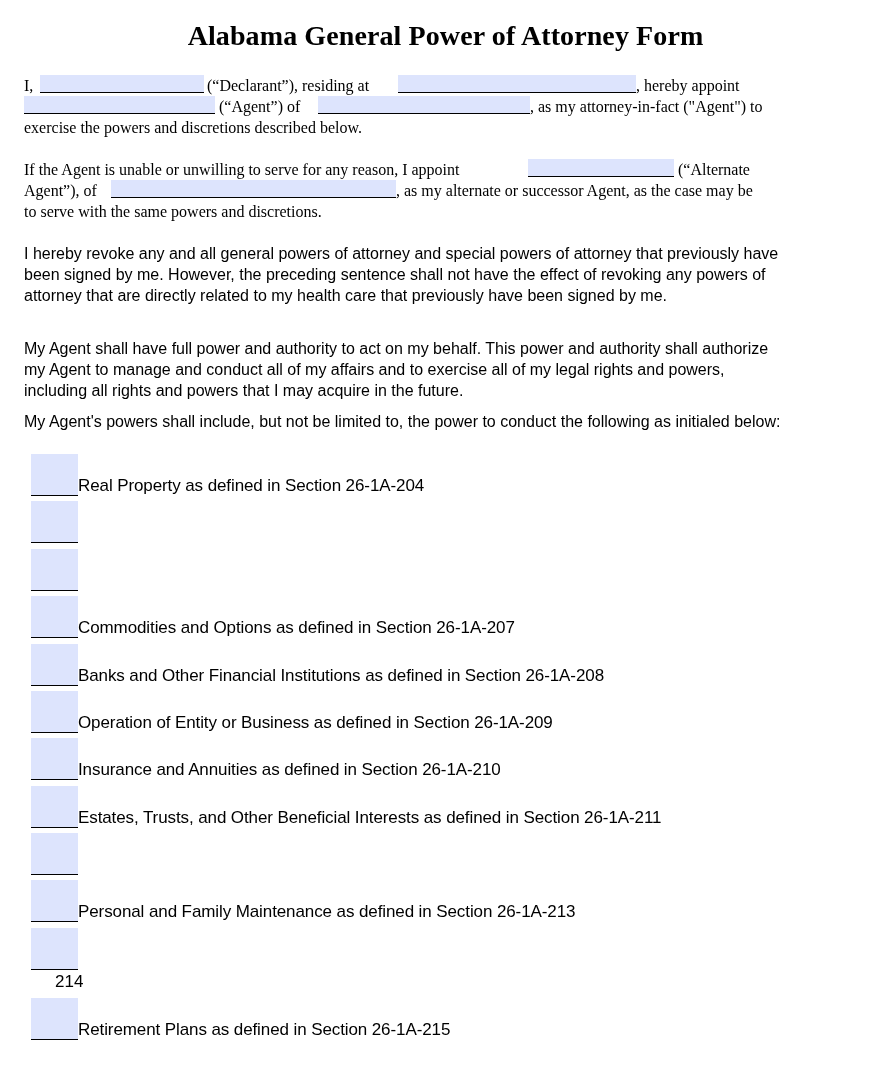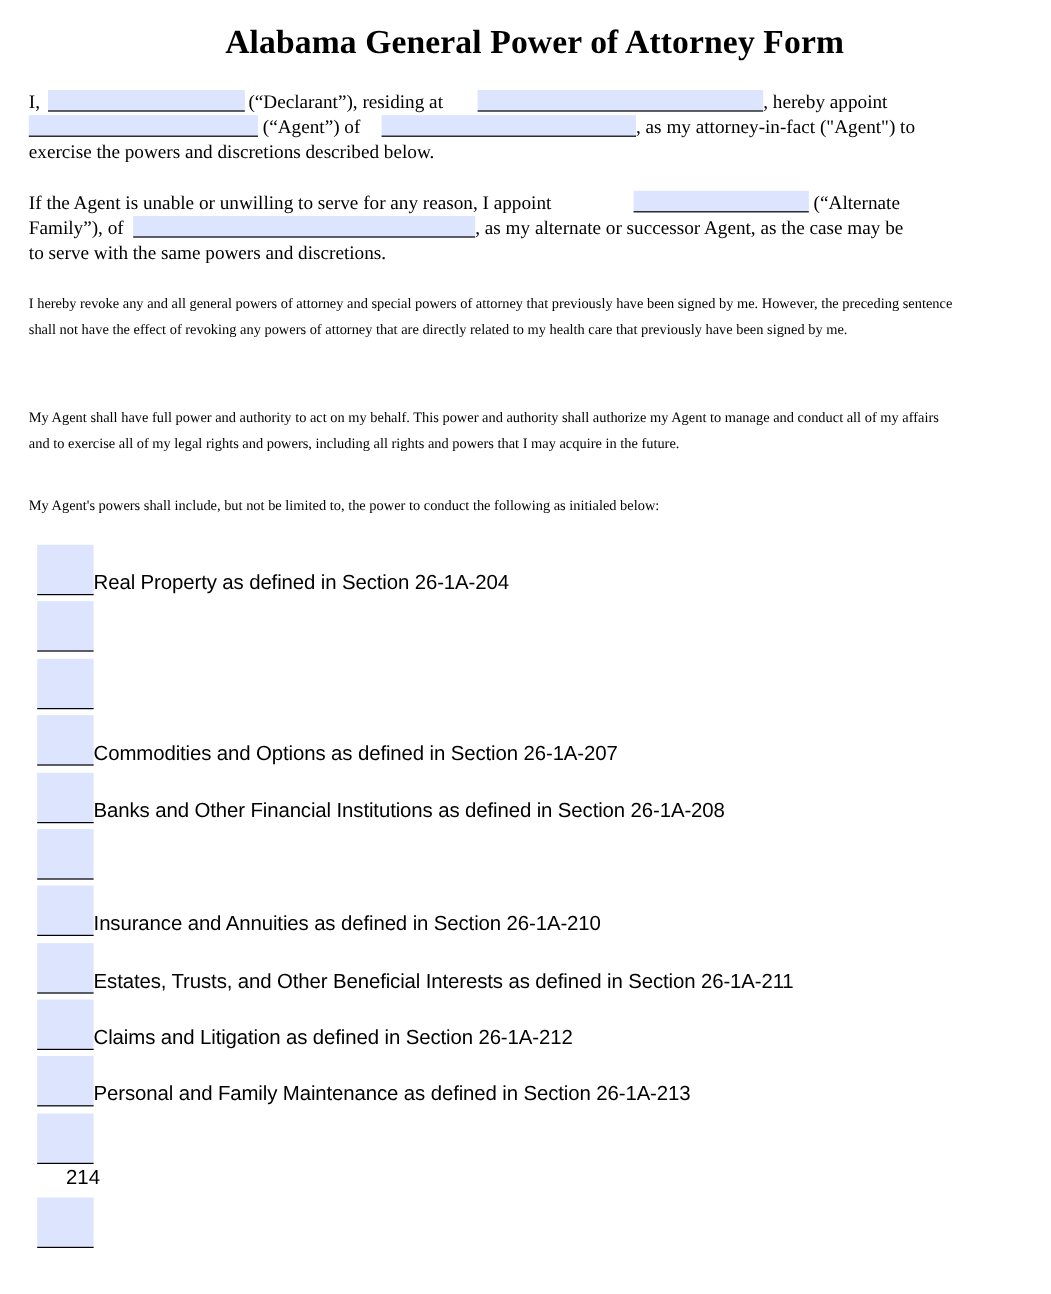--- a/index.html
+++ b/index.html
@@ -24,22 +24,22 @@
       font-weight: bold;
       font-size: 28px;
       line-height: 36px;
       letter-spacing: 0.1px;
       padding-left: 30px;
     }
     .para {
       position: absolute;
       left: 24px;
       width: 800px;
-      font-family: Liberation Serif, serif;
-      font-size: 12px;
+      font-family: Liberation Sans, sans-serif;
+      font-size: 16px;
       line-height: 21px;
     }
     .txt {
       position: absolute;
       white-space: nowrap;
       font-family: "Liberation Serif", "DejaVu Serif", serif;
       font-size: 16px;
       line-height: 21px;
     }
     .field {
@@ -117,21 +117,21 @@
     <span class="txt" style="left:530px; top:96px;">, as my attorney-in-fact ("Agent") to</span>
 
     <span class="txt" style="left:24px; top:117px;">exercise the powers and discretions described below.</span>
   </div>
 
   <div>
     <span class="txt" style="left:24px; top:159px;">If the Agent is unable or unwilling to serve for any reason, I appoint</span>
     <input class="field" style="left: 528px; top: 159px; width: 146px;" type="text" value="">
     <span class="txt" style="left:678px; top:159px;">(“Alternate</span>
 
-    <span class="txt" style="left:24px; top:180px;">Family”), of</span>
+    <span class="txt" style="left:24px; top:180px;">Agent”), of</span>
     <input class="field" style="left: 111px; top: 180px; width: 285px;" type="text" value="">
     <span class="txt" style="left:396px; top:180px;">, as my alternate or successor Agent, as the case may be</span>
 
     <span class="txt" style="left:24px; top:201px;">to serve with the same powers and discretions.</span>
   </div>
 
   <div class="para" style="top:243px; width:790px;">I hereby revoke any and all general powers of attorney and special powers of attorney that previously have been signed by me.  However, the preceding sentence shall not have the effect of revoking any powers of attorney that are directly related to my health care that previously have been signed by me.</div>
 
   <div class="para" style="top:338px; width:760px;">My Agent shall have full power and authority to act on my behalf.  This power and authority shall authorize my Agent to manage and conduct all of my affairs and to exercise all of my legal rights and powers, including all rights and powers that I may acquire in the future.</div>
 
@@ -151,39 +151,40 @@
     <div class="power" style="top:596px;">
       <input class="box" type="text" value="" style="">
       <span class="label">Commodities and Options as defined in Section 26-1A-207</span>
     </div>
     <div class="power" style="top:644px;">
       <input class="box" type="text" value="" style="">
       <span class="label">Banks and Other Financial Institutions as defined in Section 26-1A-208</span>
     </div>
     <div class="power" style="top:691px;">
       <input class="box" type="text" value="" style="">
+      <span class="label">Operation of Entity or Business as defined in Section 26-1A-209</span>
     </div>
     <div class="power" style="top:738px;">
       <input class="box" type="text" value="" style="">
       <span class="label">Insurance and Annuities as defined in Section 26-1A-210</span>
     </div>
     <div class="power" style="top:786px;">
       <input class="box" type="text" value="" style="">
       <span class="label">Estates, Trusts, and Other Beneficial Interests as defined in Section 26-1A-211</span>
     </div>
     <div class="power" style="top:833px;">
       <input class="box" type="text" value="" style="">
-      <span class="label">Claims and Litigation as defined in Section 26-1A-212</span>
     </div>
     <div class="power" style="top:880px;">
       <input class="box" type="text" value="" style="">
       <span class="label">Personal and Family Maintenance as defined in Section 26-1A-213</span>
     </div>
     <div class="power" style="top:928px; height:66px;">
       <input class="box" type="text" value="" style="">
       <span class="wrap">214</span>
     </div>
     <div class="power" style="top:998px;">
       <input class="box" type="text" value="" style="">
+      <span class="label">Retirement Plans as defined in Section 26-1A-215</span>
     </div>
   </div>
 
 </div>
 
 </body></html>

